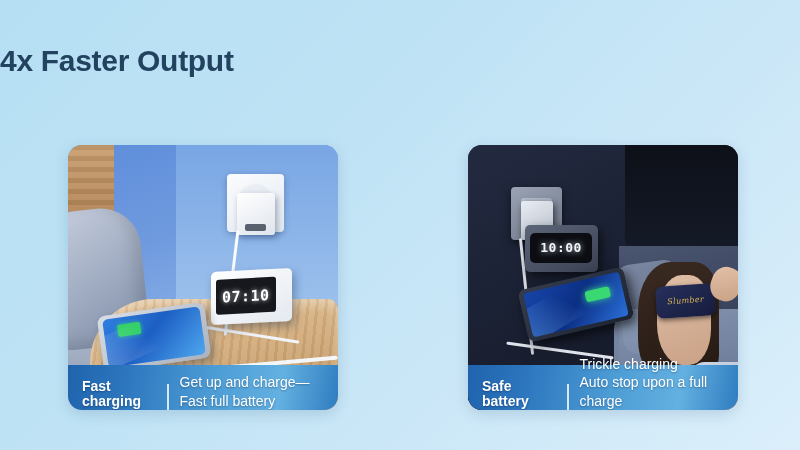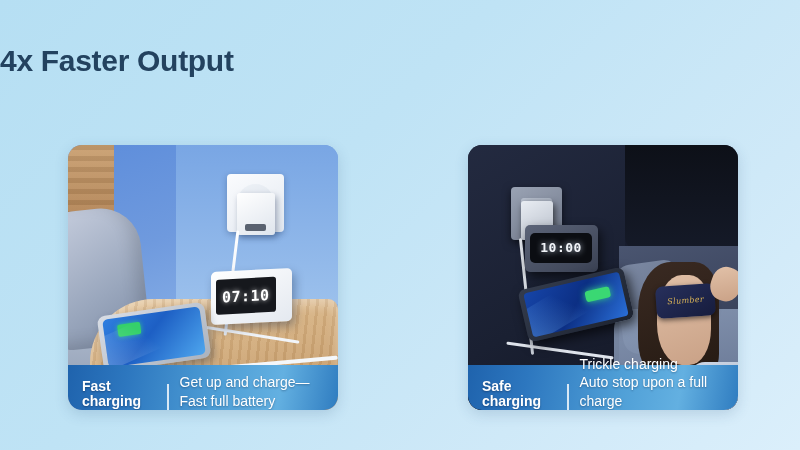--- a/index.html
+++ b/index.html
@@ -244,18 +244,18 @@
     <div class="r-face"></div>
     <div class="r-mask">
       <span class="r-masktext">Slumber</span>
     </div>
     <div class="r-hand"></div>
     <div class="r-arm"></div>
   </div>
 
   <div class="caption">
     <div class="cap-title">Safe
-charging</div>
+battery</div>
     <div class="cap-div"></div>
     <div class="cap-desc">Trickle charging
 Auto stop upon a full charge</div>
   </div>
 </div>
 
 </body></html>

